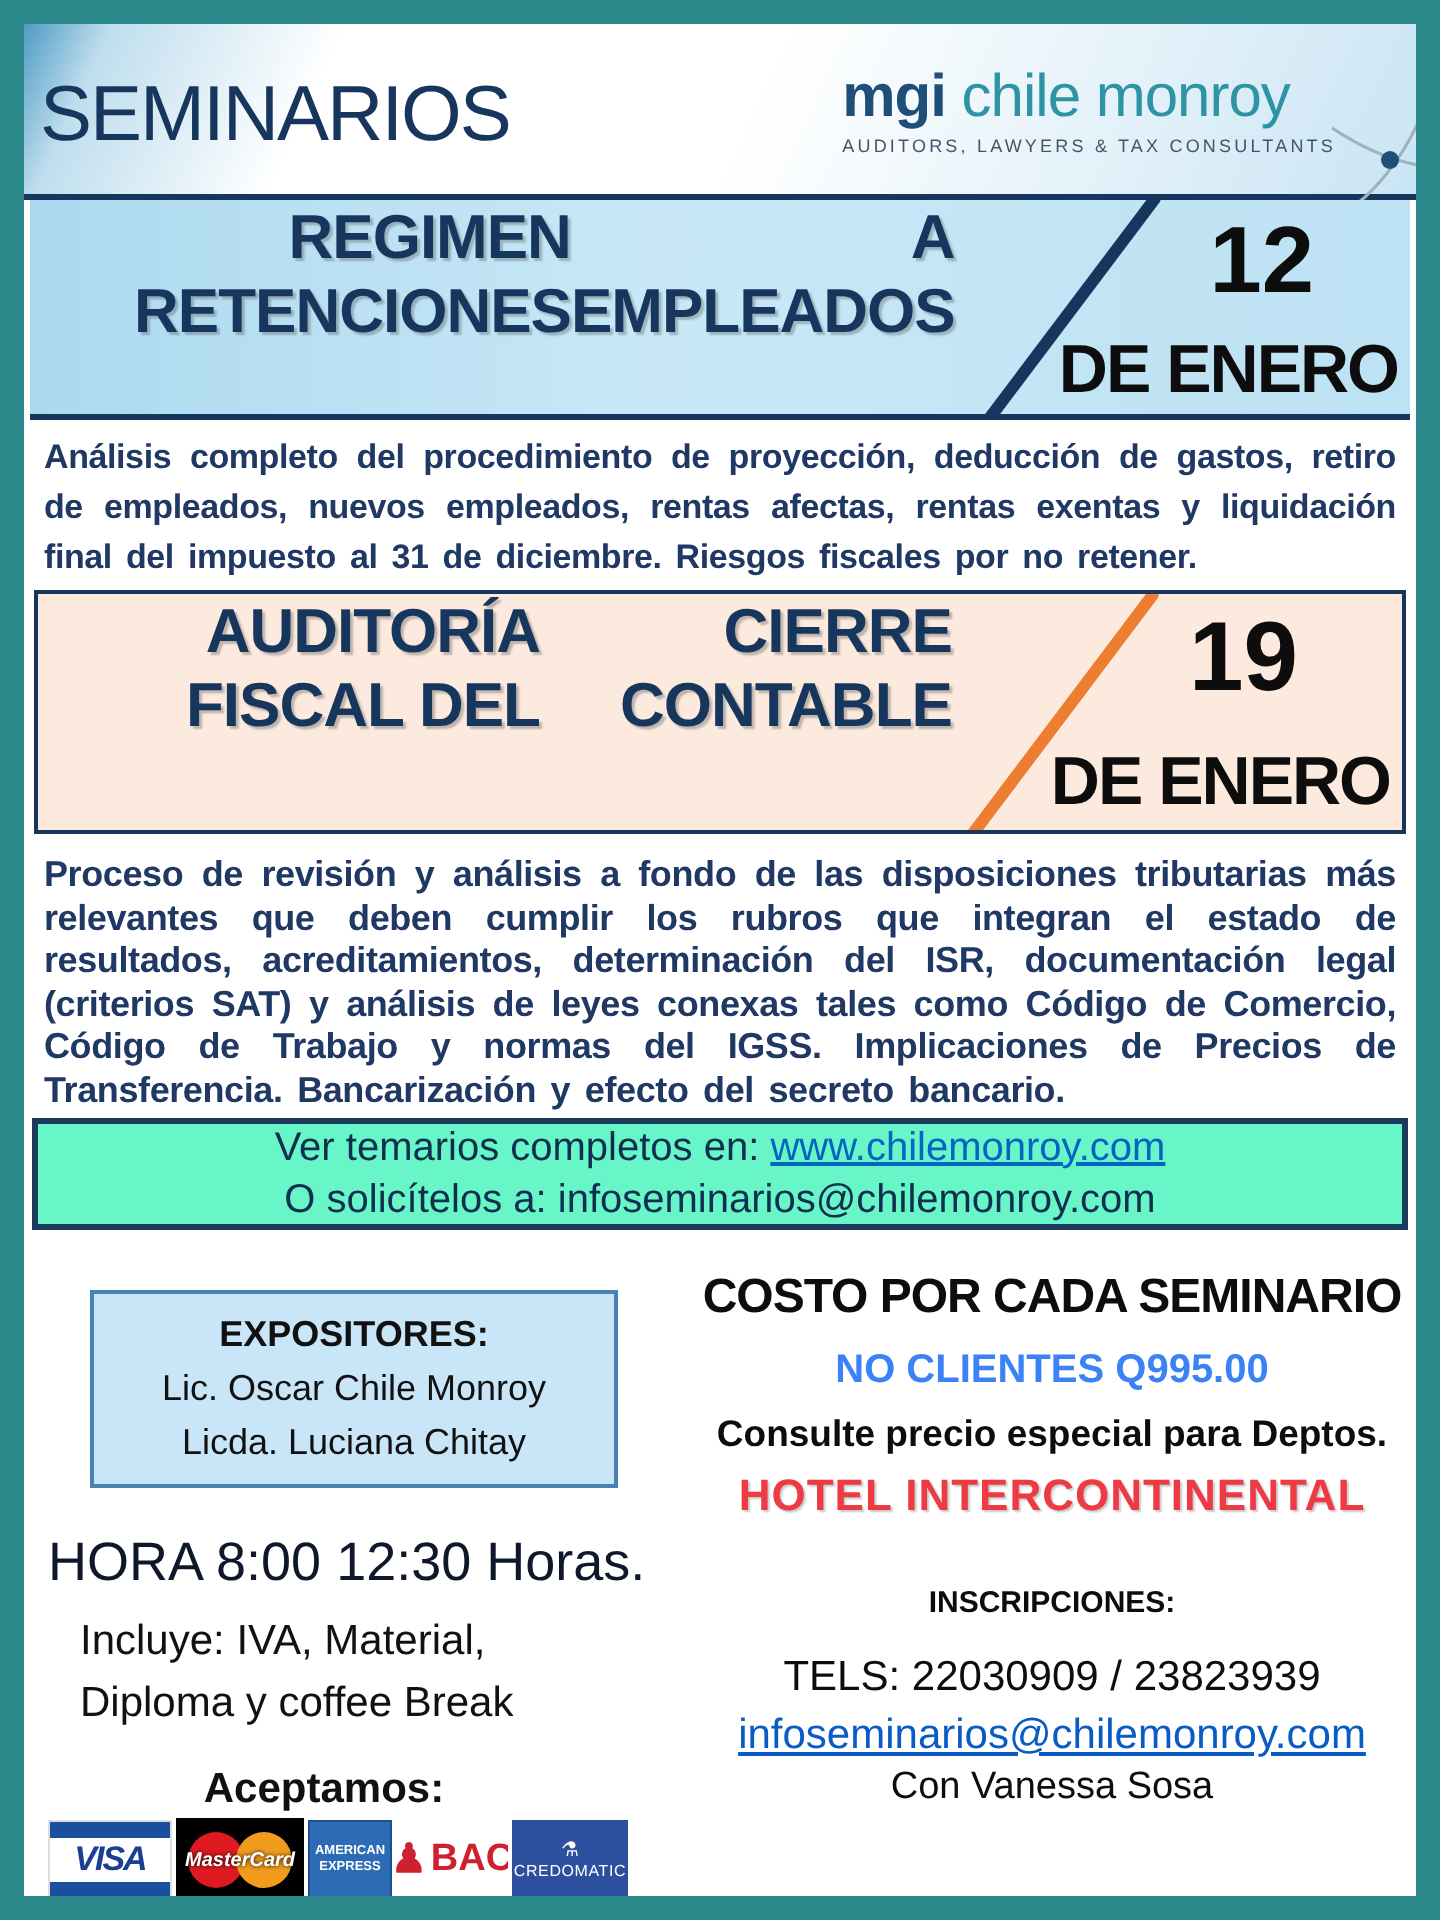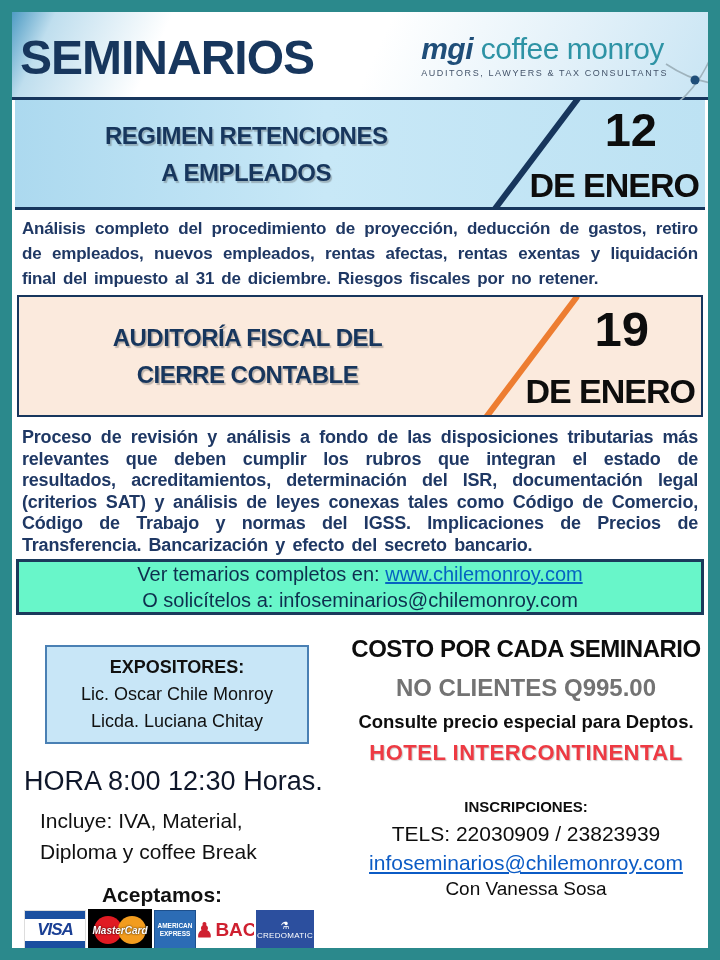--- a/index.html
+++ b/index.html
@@ -11,44 +11,44 @@
     border:12px solid #2b898c; background:#ffffff; overflow:hidden;
   }
 
   
   .header {
     position:relative; height:88px; border-bottom:3px solid #17365d;
     background:linear-gradient(115deg,#4f9cc4 0%,#bfdeee 6%,#ffffff 22%,#ffffff 52%,#e3f1f9 78%,#c9e5f4 100%);
     display:flex; justify-content:space-between; align-items:center;
   }
   .main-title {
-    font-size:48px; font-weight:bold; color:#17365d; letter-spacing:-1px;
+    font-size:39px; font-weight:normal; color:#17365d; letter-spacing:-1px;
     padding-left:8px; padding-top:6px;
   }
   .logo { position:relative; padding-right:40px; text-align:left; }
   .logo-name { font-size:30px; letter-spacing:-0.5px; }
-  .logo-mgi { color:#1f4e79; font-weight:bold;font-style:italic; }
+  .logo-mgi { color:#1f4e79; font-weight:bold; }
   .logo-rest { color:#2e93a5; }
   .logo-tagline { font-size:9px; color:#44546a; letter-spacing:1.6px; margin-top:2px; }
   .swoosh { position:absolute; right:-14px; top:2px; }
 
   
   .seminar { position:relative; overflow:hidden; }
   .seminar-1 {
     height:110px; margin:0 3px; border-bottom:3px solid #17365d;
     background:linear-gradient(90deg,#acd9ef 0%,#c8e8f7 45%,#bde2f3 100%);
   }
   .seminar-2 {
     height:122px; margin:5px 5px 2px 5px; border:2px solid #17365d;
     background:#fbeadd;
   }
   .seminar-title {
     position:absolute; left:0; top:0; bottom:0; width:67%;
-    display:flex; flex-direction:column; justify-content:center; text-align:center;
-    font-weight:bold; color:#17365d; font-size:24px; line-height:37px;
+    display:flex; flex-direction:row; justify-content:center; text-align:right;
+    font-weight:bold; color:#17365d; font-size:31px; line-height:37px;
     letter-spacing:-0.5px; text-shadow:1.5px 1.5px 1px rgba(80,80,80,0.35);
   }
   .slash { position:absolute; width:6px; border-radius:3px; }
   .slash-1 { background:#17365d; height:150px; left:516px; top:-18px; transform:rotate(37deg); }
   .slash-2 { background:#ed7d31; height:160px; left:508px; top:-18px; transform:rotate(37deg); }
   .date-day {
     position:absolute; top:2px; right:48px; font-size:47px; font-weight:bold; color:#0d0d0d;
   }
   .date-month {
     position:absolute; bottom:2px; right:6px; font-size:34px; font-weight:bold;
@@ -101,39 +101,39 @@
   .mc-word { position:relative; z-index:2; color:#fff; font-size:10px; font-weight:bold; font-style:italic; text-shadow:0 0 2px #000; }
   .card-amex { width:42px; height:40px; background:#2c6cb5; color:#fff; font-size:6.5px; font-weight:bold; text-align:center; line-height:8px; border:1px solid #1d4f8c; }
   .card-bac { width:56px; height:40px; background:#fff; color:#cf2030; font-weight:bold; gap:2px; }
   .bac-icon { font-size:20px; line-height:20px; }
   .bac-word { font-size:19px; letter-spacing:0; }
   .card-credo { width:58px; height:40px; background:#2c4f9e; color:#fff; flex-direction:column; }
   .credo-emblem { font-size:10px; line-height:10px; }
   .credo-word { font-size:8px; letter-spacing:0.3px; }
 
   .costo-heading { font-size:24px; font-weight:bold; color:#0d0d0d; letter-spacing:-0.5px; white-space:nowrap; }
-  .price-line { font-size:24px; font-weight:bold; color:#737373; margin-top:11px;text-align:center; }
+  .price-line { font-size:20px; font-weight:bold; color:#3b82f6; margin-top:11px;text-align:center; }
   .consulte { font-size:18.5px; font-weight:bold; color:#0d0d0d; margin-top:9px; white-space:nowrap; }
   .hotel { font-size:22px; font-weight:bold; color:#ee3a43; margin-top:7px; letter-spacing:0.5px; white-space:nowrap; text-shadow:1px 1px 1px rgba(120,120,120,0.4); }
   .inscripciones-heading { font-size:15px; font-weight:bold; color:#0d0d0d; margin-top:32px; }
-  .tels { font-size:21px; color:#0d0d0d; margin-top:7px; }
+  .tels { font-size:21px; color:#0d0d0d; margin-top:17px; }
   .email-link { font-size:21px; margin-top:5px; }
   .email-link a { color:#0b5bc5; text-decoration:underline; }
   .contact { font-size:19px; color:#0d0d0d; margin-top:3px; }
 </style>
 </head>
 <body>
 
 <div class="poster">
 
   <div class="header">
     <div class="main-title">SEMINARIOS</div>
     <div class="logo">
       <div class="logo-name">
-        <span class="logo-mgi">mgi</span><span class="logo-rest"> coffee monroy</span>
+        <span class="logo-mgi">mgi</span><span class="logo-rest"> chile monroy</span>
       </div>
       <div class="logo-tagline">AUDITORS, LAWYERS &amp; TAX CONSULTANTS</div>
       <svg class="swoosh" width="58" height="78" viewBox="0 0 58 78">
         <path d="M0,76 C18,70 42,44 52,8" stroke="#9fb3bd" stroke-width="1.6" fill="none"></path>
         <path d="M2,30 C20,42 38,49 57,50" stroke="#9fb3bd" stroke-width="1.6" fill="none"></path>
         <circle cx="52" cy="8" r="5" fill="#1f4e79"></circle>
         <circle cx="31" cy="46" r="4.5" fill="#1f4e79"></circle>
       </svg>
     </div>
   </div>

